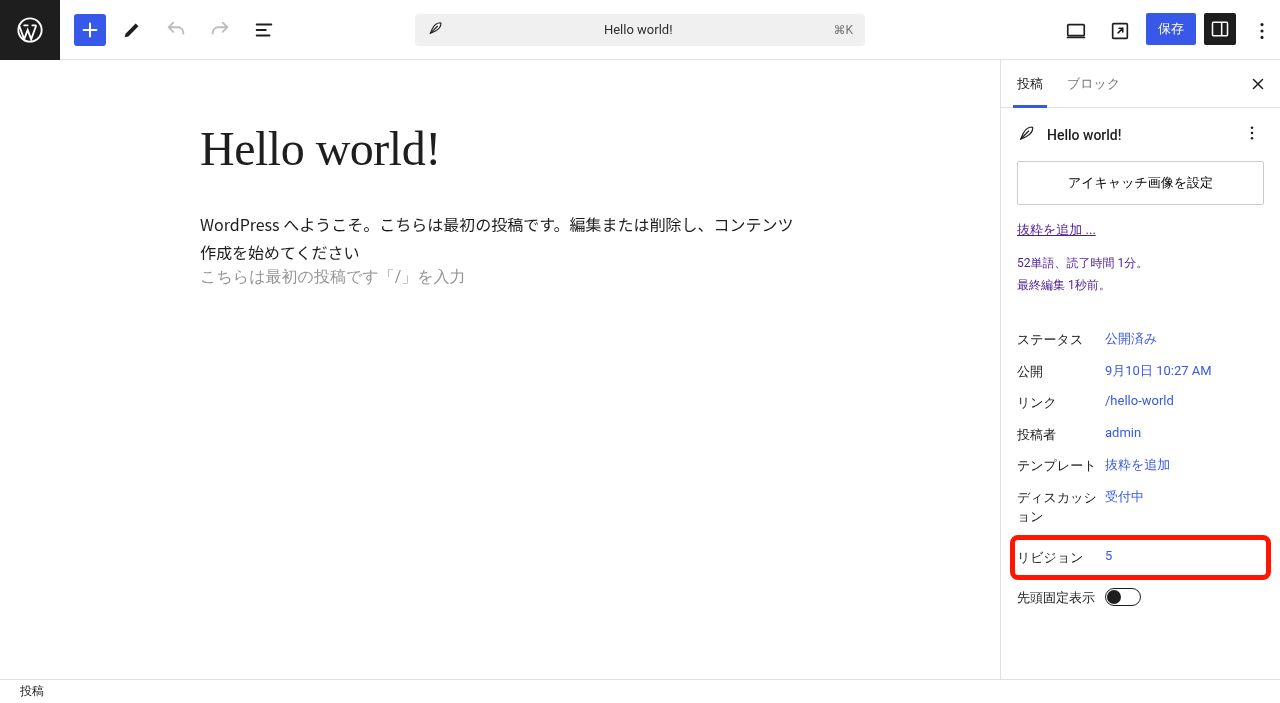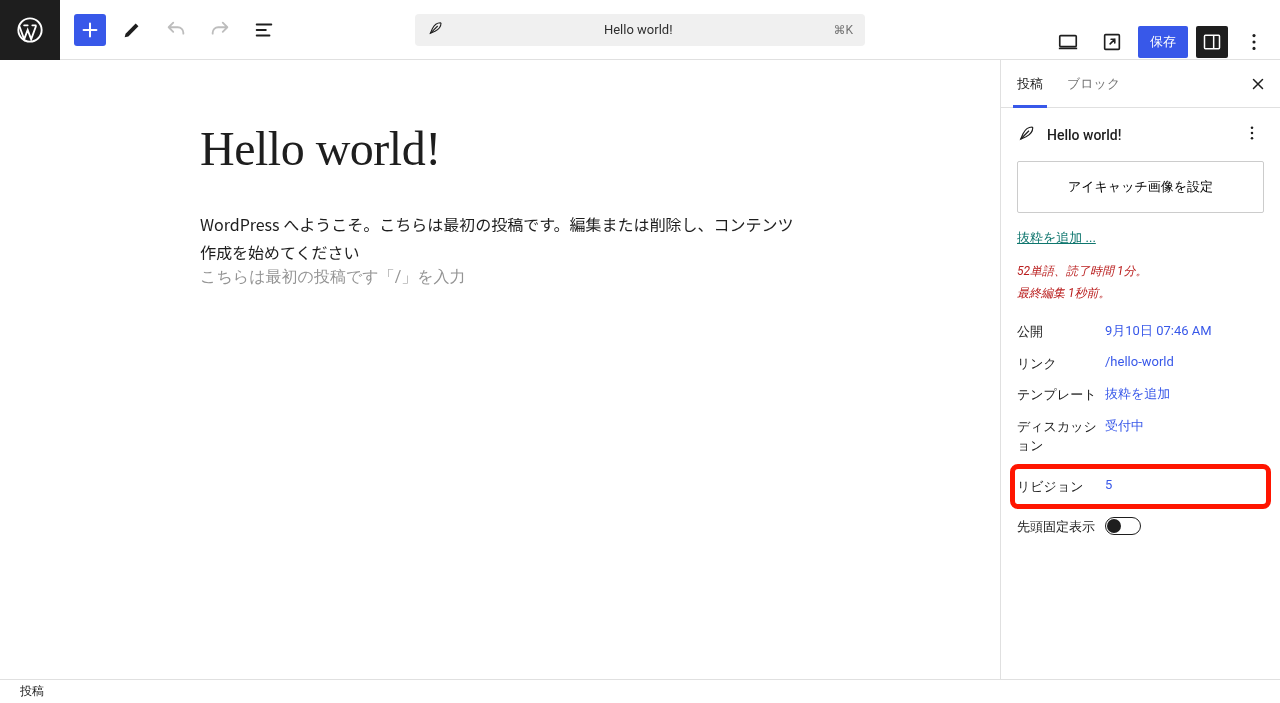--- a/index.html
+++ b/index.html
@@ -53,22 +53,21 @@
     padding: 0 12px;
     color: #2f2f2f;
     font-size: 13px;
   }
   .command-center .cc-icon svg { width: 16px; height: 16px; }
   .command-center .cc-title { flex: 1; text-align: center; }
   .command-center .cc-kb { font-size: 12px; color: #757575; }
 
   .topbar-right {
     margin-left: auto;
-    display: flex; align-items: center; height: 100%;
-    padding-right: 8px;
+    display: flex; align-items: flex-start; height: 100%;
     margin-top: 25px;
   }
   .save-btn {
     height: 32px;
     padding: 0 12px;
     background: #3858e9; color: #fff;
     border: none; border-radius: 2px;
     font-size: 13px; cursor: pointer;
     margin-left: 8px;
   }
@@ -150,33 +149,33 @@
     color: #1e1e1e;
   }
 
   .sb-content { padding: 16px; }
   .sb-title-row { display: flex; align-items: center; margin-bottom: 16px; }
   .sb-title-icon { width: 20px; margin-right: 10px; }
   .sb-post-name { font-size: 14px; font-weight: 500; flex: 1; }
   .sb-dots { width: 24px; text-align: center; cursor: pointer; }
 
   .featured-btn {
-    width: 100%; height: 52px;
+    width: 100%; height: 44px;
     border: 1px solid #ccc; background: #fff;
     border-radius: 2px; font-size: 13px; cursor: pointer;
     margin-bottom: 16px;
   }
 
   .excerpt-link {
-    color: #0f766e; text-decoration: underline;
+    color: #4c1d95; text-decoration: underline;
     font-size: 13px; cursor: pointer; display: inline-block;
     margin-bottom: 14px;
   }
 
-  .sb-meta { font-size: 12px; color: #b91c1c; line-height: 1.8; margin-bottom: 12px; font-style: italic; }
+  .sb-meta { font-size: 12px; color: #4c1d95; line-height: 1.8; margin-bottom: 28px; }
 
   .sb-row {
     display: flex; align-items: flex-start;
     padding: 6px 0;
     font-size: 13px;
   }
   .sb-row.highlight {
     border: 5px solid #ff1500;
     border-radius: 8px;
     padding: 8px 2px;
@@ -325,26 +324,34 @@
       <button class="featured-btn">アイキャッチ画像を設定</button>
 
       <a class="excerpt-link">抜粋を追加 ...</a>
 
       <div class="sb-meta">
         <div>52単語、読了時間 1分。</div>
         <div>最終編集 1秒前。</div>
       </div>
 
       <div class="sb-row">
+        <span class="sb-label">ステータス</span>
+        <span class="sb-value">公開済み</span>
+      </div>
+      <div class="sb-row">
         <span class="sb-label">公開</span>
-        <span class="sb-value">9月10日 07:46 AM</span>
+        <span class="sb-value">9月10日 10:27 AM</span>
       </div>
       <div class="sb-row">
         <span class="sb-label">リンク</span>
         <span class="sb-value">/hello-world</span>
+      </div>
+      <div class="sb-row">
+        <span class="sb-label">投稿者</span>
+        <span class="sb-value">admin</span>
       </div>
       <div class="sb-row">
         <span class="sb-label">テンプレート</span>
         <span class="sb-value">抜粋を追加</span>
       </div>
       <div class="sb-row">
         <span class="sb-label">ディスカッション</span>
         <span class="sb-value">受付中</span>
       </div>
       <div class="sb-row highlight">

